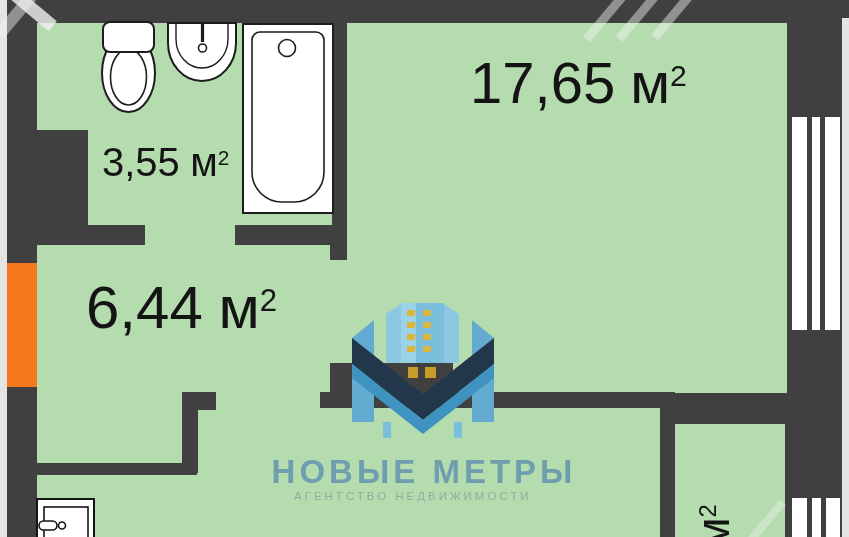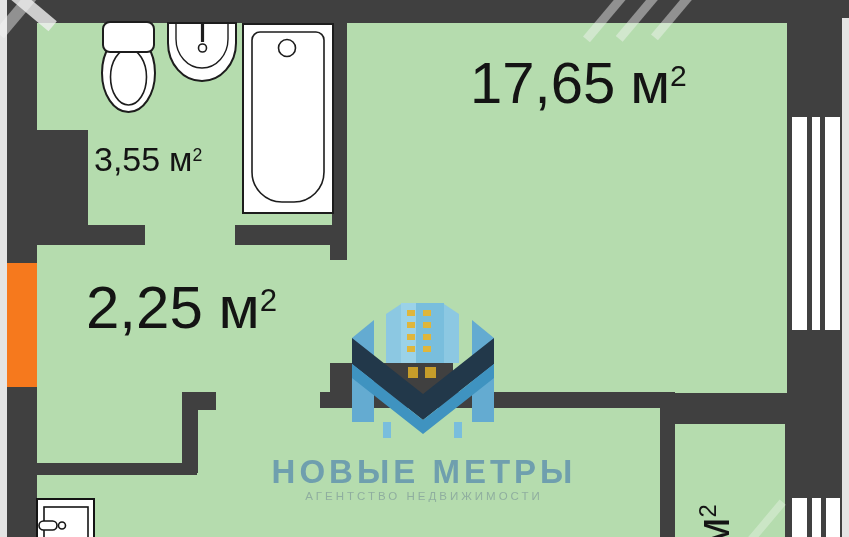--- a/index.html
+++ b/index.html
@@ -8,21 +8,21 @@
   .w{position:absolute;background:#404040;}
   .g{position:absolute;background:#b5dcae;}
   .win{position:absolute;background:#ffffff;}
   .orange{position:absolute;background:#f6791d;}
   .area-label{position:absolute;color:#141414;line-height:1;white-space:nowrap;}
   .area-label .u{margin-left:.26em;}
   .area-label sup{font-size:52%;vertical-align:baseline;position:relative;top:-0.55em;}
   .rot{transform:rotate(-90deg);transform-origin:0 0;}
   .logo-title{position:absolute;left:264px;top:453px;width:320px;text-align:center;
               font-size:33px;font-weight:700;letter-spacing:4px;color:#6f9fae;}
-  .logo-sub{position:absolute;left:294px;top:490px;width:260px;text-align:center;
+  .logo-sub{position:absolute;left:294px;top:490px;width:260px;
             font-size:11.5px;font-weight:400;letter-spacing:3px;color:#8fae9f;}
   .wm{position:absolute;background:rgba(245,245,245,0.45);}
   svg{position:absolute;left:0;top:0;}
 </style>
 </head>
 <body>
 
 <div class="plan">
 
   <div class="w" style="left:7px;top:0;width:835px;height:537px"></div>
@@ -113,26 +113,26 @@
       <g fill="#c79d2a">
         <rect x="408" y="367" width="10" height="11"></rect>
           <rect x="425" y="367" width="11" height="11"></rect>
       </g>
     </g>
   </svg>
 
   <div class="logo-title">НОВЫЕ МЕТРЫ</div>
   <div class="logo-sub">АГЕНТСТВО НЕДВИЖИМОСТИ</div>
 
-  <div class="area-label" style="left:94px;top:142px;font-size:34px">
+  <div class="area-label" style="left:102px;top:142px;font-size:40px">
     <span>3,55</span><span class="u">м</span><sup>2</sup>
   </div>
   <div class="area-label" style="left:470px;top:54px;font-size:58px">
     <span>17,65</span><span class="u">м</span><sup>2</sup>
   </div>
   <div class="area-label" style="left:86px;top:278px;font-size:60px">
-    <span>2,25</span><span class="u">м</span><sup>2</sup>
+    <span>6,44</span><span class="u">м</span><sup>2</sup>
   </div>
   <div class="area-label rot" style="left:690px;top:549px;font-size:46px">
     <span>м</span><sup>2</sup>
   </div>
 
 </div>
 
 </body></html>

